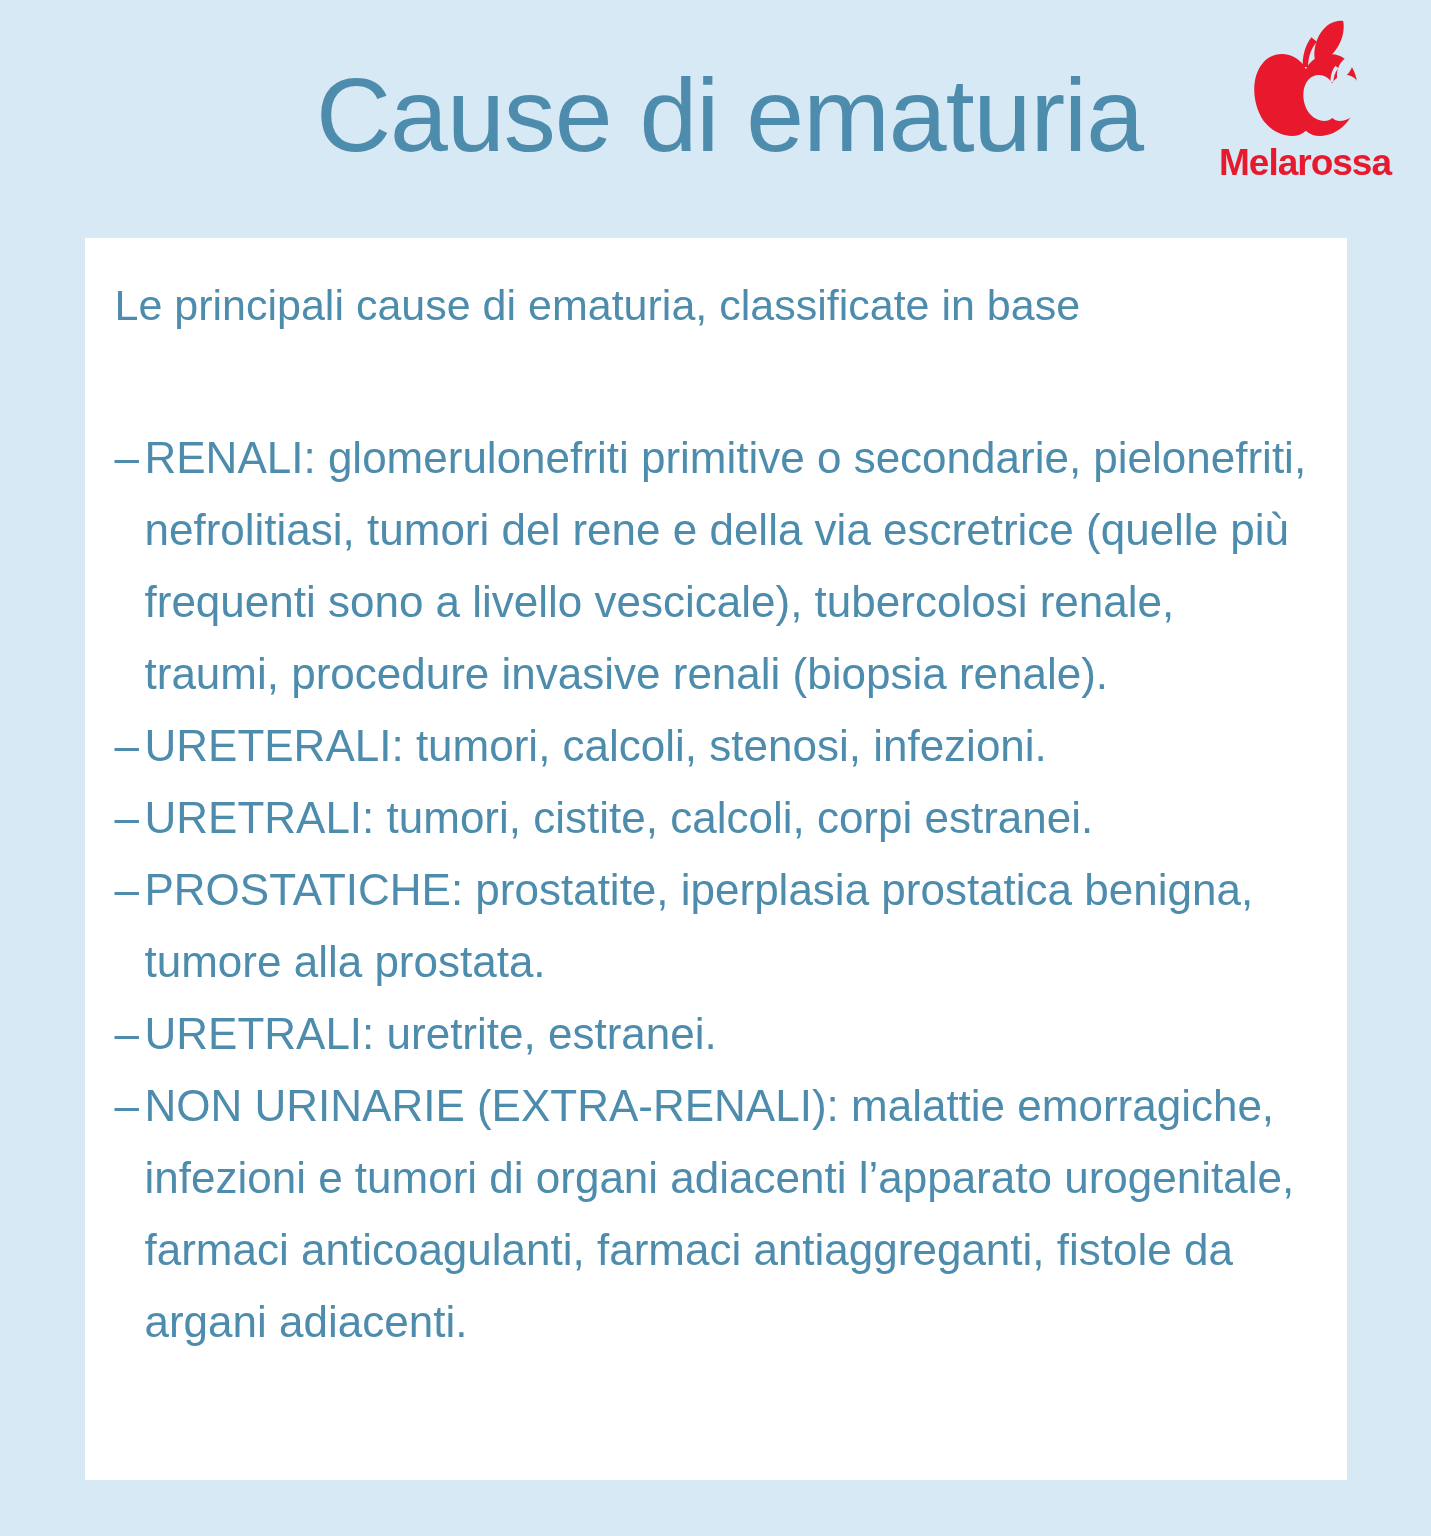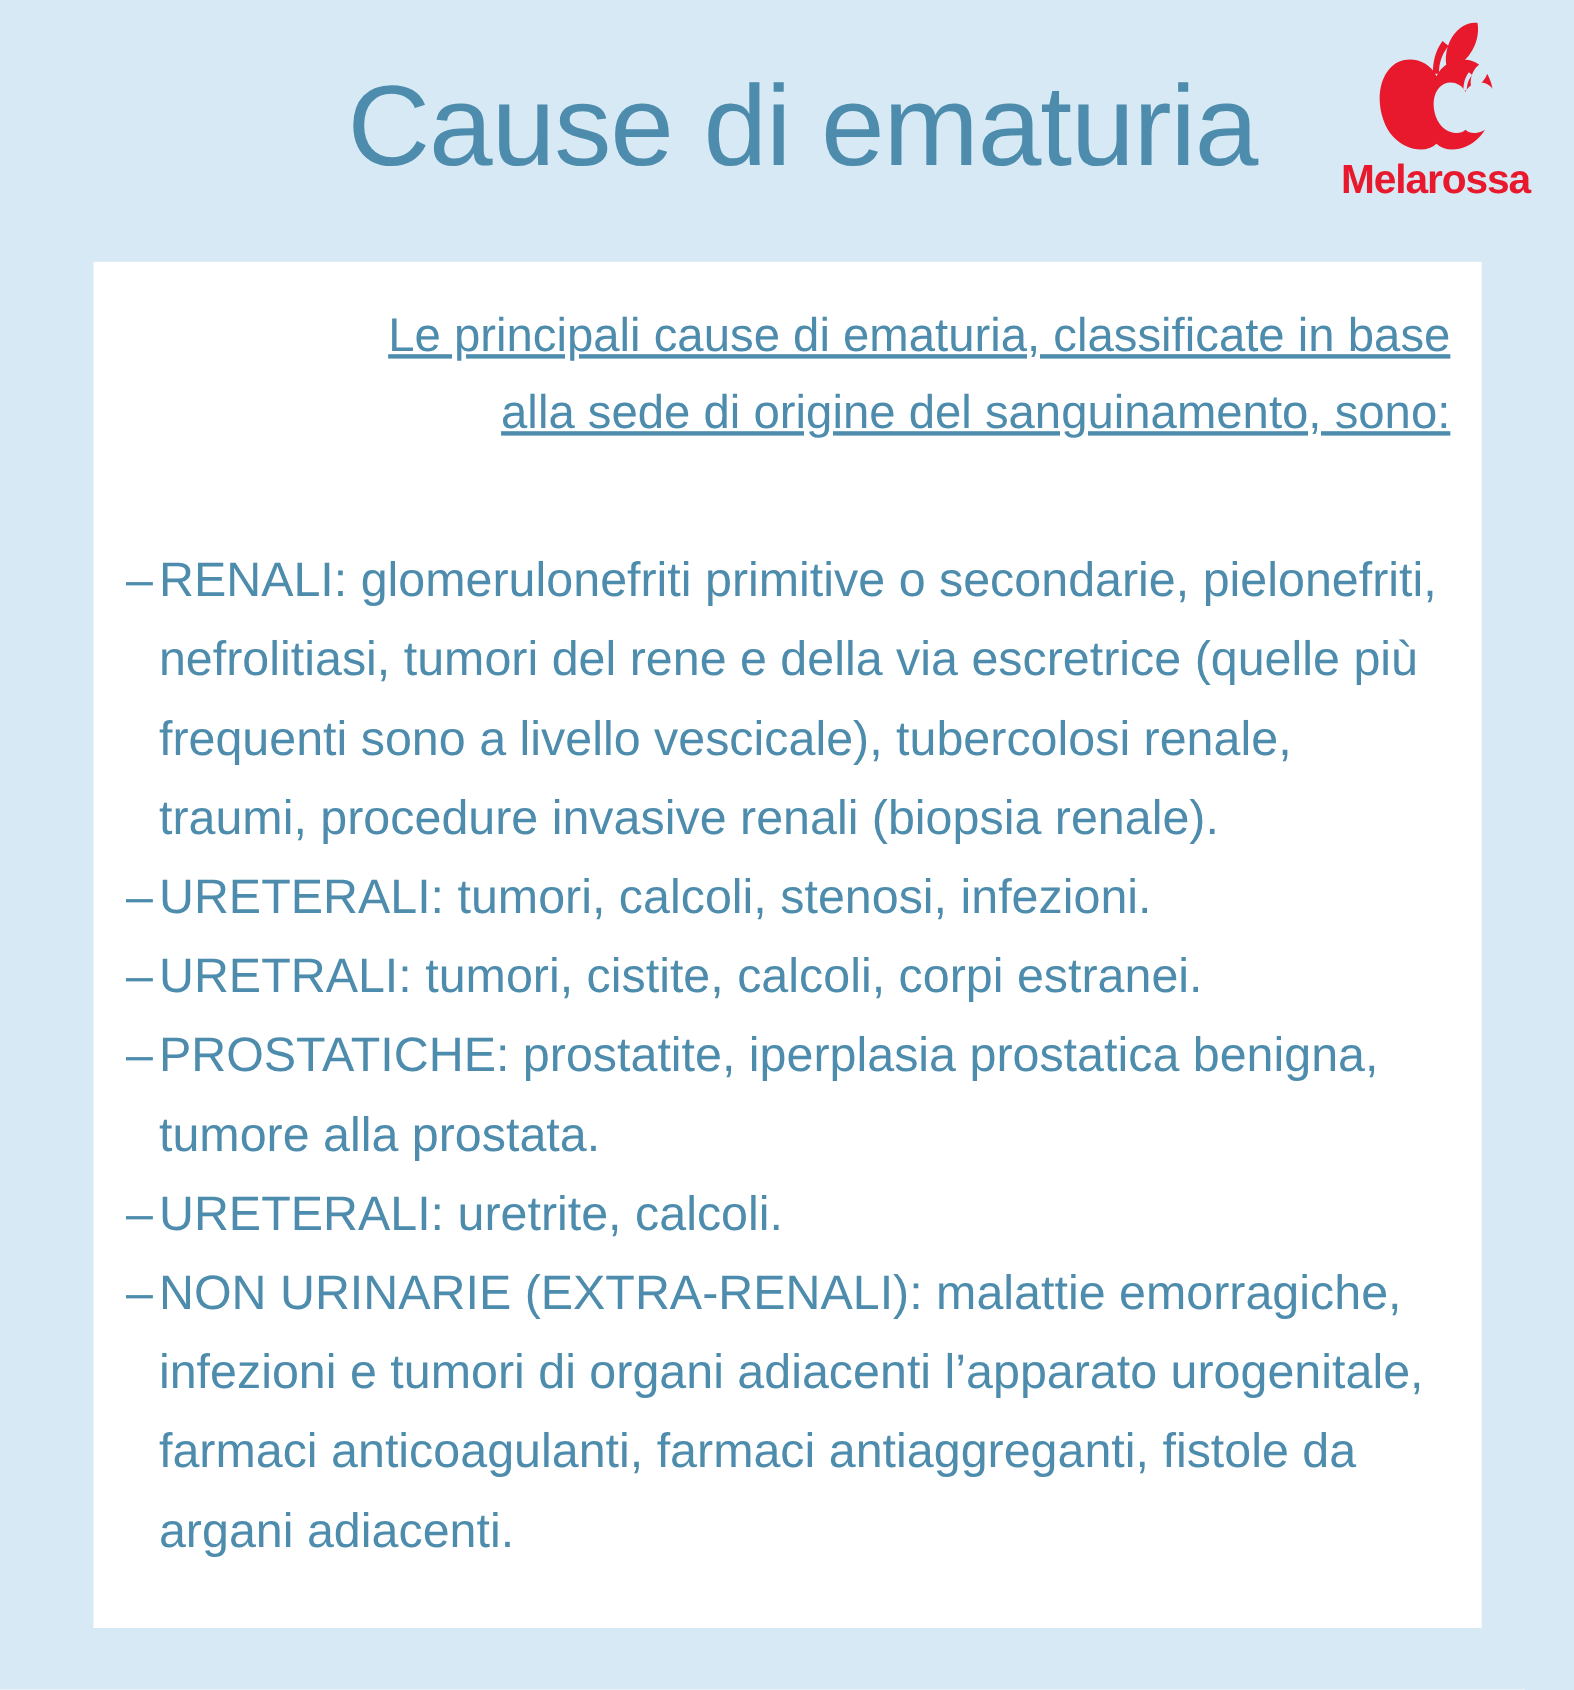--- a/index.html
+++ b/index.html
@@ -59,24 +59,23 @@
   .card{
     width:1262px;
     min-height:1242px;
     margin:0 auto;
     background:var(--card,#ffffff);
     padding:26px 28px 20px 30px;
   }
   .intro{
     margin-top:6px;
     margin-bottom:82px;
-    text-align:right;
+    text-align:left;
     font-size:43px;
     line-height:70px;
-    text-decoration:underline;
   }
   .intro-line{display:block;}
   .list{
     font-size:44px;
     line-height:72px;
   }
   .list-item{
     display:flex;
     align-items:flex-start;
   }
@@ -109,21 +108,20 @@
         <use href="#apple-glyph" class="apple-cutout" transform="translate(46,28) scale(0.56)"></use>
       </svg>
       <div class="brand">Melarossa</div>
     </div>
   </header>
 
   <main class="card">
 
     <p class="intro">
       <span class="intro-line">Le principali cause di ematuria, classificate in base</span>
-      <span class="intro-line">alla sede di origine del sanguinamento, sono:</span>
     </p>
 
     <div class="list">
 
       <div class="list-item">
         <span class="marker">–</span>
         <span class="item-text">RENALI: glomerulonefriti primitive o secondarie, pielonefriti, nefrolitiasi, tumori del rene e della via escretrice (quelle più frequenti sono a livello vescicale), tubercolosi renale, traumi, procedure invasive renali (biopsia renale).</span>
       </div>
 
       <div class="list-item">
@@ -136,21 +134,21 @@
         <span class="item-text">URETRALI: tumori, cistite, calcoli, corpi estranei.</span>
       </div>
 
       <div class="list-item">
         <span class="marker">–</span>
         <span class="item-text">PROSTATICHE: prostatite, iperplasia prostatica benigna, tumore alla prostata.</span>
       </div>
 
       <div class="list-item">
         <span class="marker">–</span>
-        <span class="item-text">URETERALI: uretrite, calcoli.</span>
+        <span class="item-text">URETRALI: uretrite, estranei.</span>
       </div>
 
       <div class="list-item">
         <span class="marker">–</span>
         <span class="item-text">NON URINARIE (EXTRA-RENALI): malattie emorragiche, infezioni e tumori di organi adiacenti l’apparato urogenitale, farmaci anticoagulanti, farmaci antiaggreganti, fistole da argani adiacenti.</span>
       </div>
 
     </div>
   </main>
 

